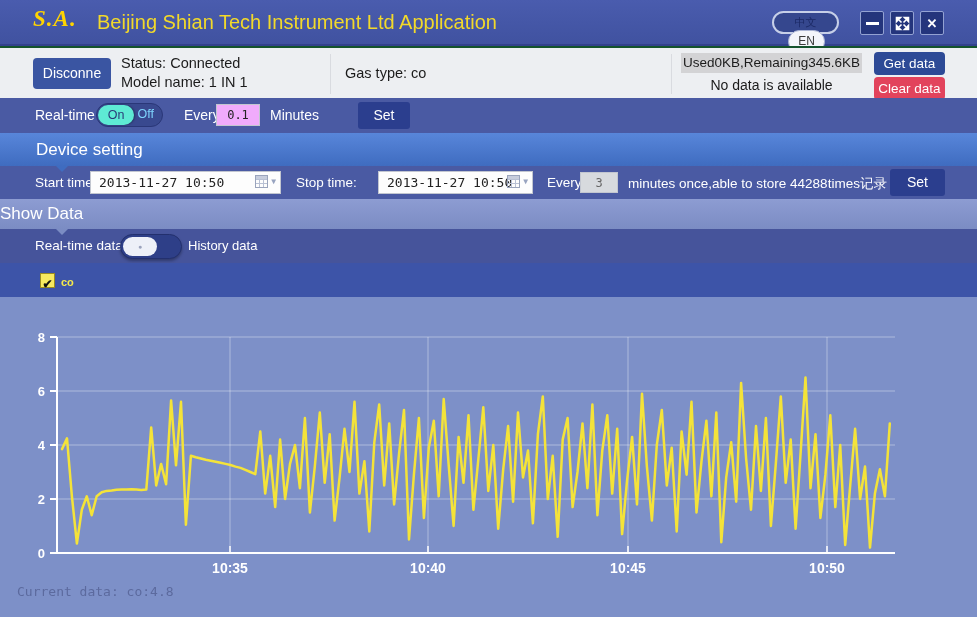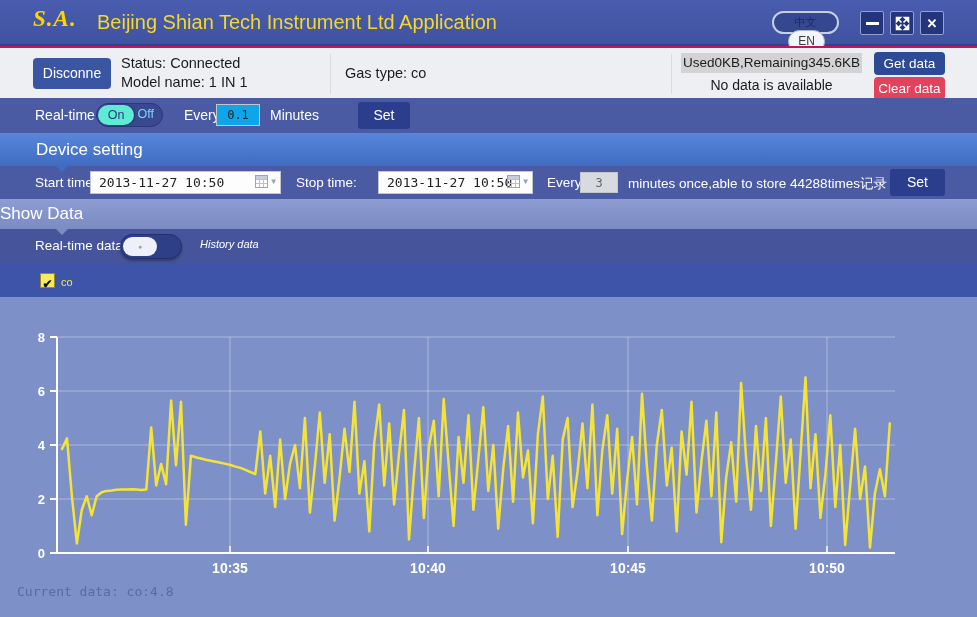--- a/index.html
+++ b/index.html
@@ -12,39 +12,39 @@
   .logo { left:33px; top:6px; font-family:"Liberation Serif", serif; font-style:italic; font-weight:bold; font-size:23px; color:#ffd400; letter-spacing:1px; }
   .apptitle { left:97px; top:11px; font-size:20px; color:#f2d92a; }
   .langpill { left:772px; top:11px; width:67px; height:23px; background:#35478e; border:2px solid #c6cfe8; border-radius:13px; display:flex; align-items:center;flex-direction:column; }
   .langzh { flex:1; text-align:center; font-size:11px; color:#1c2a66; line-height:19px; }
   .langen { width:37px; height:23px; margin:-2px -2px -2px 0; background:#f3f5fa; border:1px solid #aab4d4; border-radius:12px; text-align:center; font-size:12px; color:#3a3a3a; line-height:21px; }
   .winbtn { top:11px; width:24px; height:24px; background:#24357c; border:1px solid #93a2d2; border-radius:2px; display:flex; align-items:center; justify-content:center; color:#fff; cursor:default; }
   .minbar { width:13px; height:3px; background:#fff; }
   .closex { font-size:13px; font-weight:bold; line-height:1; }
 
   
-  .statusbar { left:0; top:46px; width:977px; height:52px; background:#edeff2; border-top:2px solid #be185d; color:#1b1b1b; }
+  .statusbar { left:0; top:46px; width:977px; height:52px; background:#edeff2; border-top:2px solid #14532d; color:#1b1b1b; }
   .btn-disc { left:33px; top:10px; width:78px; height:31px; background:#3a55a2; border-radius:4px; color:#fff; font-size:14px; text-align:center; line-height:31px; }
   .statline1 { left:121px; top:7px; font-size:14.5px; }
   .statline2 { left:121px; top:26px; font-size:14.5px; }
   .vdiv { top:6px; width:1px; height:40px; background:#d9dbe0; }
   .gastype { left:345px; top:17px; font-size:14.5px; }
   .usedbox { left:681px; top:5px; width:181px; height:20px; background:#d3d3d5; font-size:13.5px; text-align:center; line-height:20px; }
   .nodata { left:681px; top:29px; width:181px; font-size:14px; text-align:center; }
   .btn-get { left:874px; top:4px; width:71px; height:23px; background:#2d4a96; border-radius:4px; color:#fff; font-size:13.5px; text-align:center; line-height:23px; }
   .btn-clear { left:874px; top:29px; width:71px; height:23px; background:#e2435c; border-radius:4px; color:#fff; font-size:13.5px; text-align:center; line-height:23px; }
 
   
   .rtrow { left:0; top:98px; width:977px; height:35px; background:#4a5aa3; color:#fff; }
   .rt-label { left:35px; top:9px; font-size:14px; }
   .toggle1 { left:96px; top:5px; width:67px; height:24px; background:#39498f; border:1px solid #2a3778; border-radius:13px; }
   .knob-on { position:absolute; left:1px; top:1px; width:36px; height:20px; background:#5eead4; border-radius:11px; text-align:center; font-size:12.5px; color:#2a3a78; line-height:20px; box-shadow:1px 0 2px rgba(0,0,0,.35); }
   .off-txt { position:absolute; right:8px; top:3px; font-size:12.5px; color:#7dd3fc; }
   .every1 { left:184px; top:9px; font-size:14px; }
-  .int-input { left:216px; top:6px; width:44px; height:22px; background:#0ea5e9; border:1px solid #c2c6d0; text-align:center; font-size:12px; font-family:"DejaVu Sans Mono", monospace; color:#222; }
+  .int-input { left:216px; top:6px; width:44px; height:22px; background:#f0abfc; border:1px solid #c2c6d0; text-align:center; font-size:12px; font-family:"DejaVu Sans Mono", monospace; color:#222; }
   .minutes1 { left:270px; top:9px; font-size:14px; }
   .btn-set { background:#2b3e8e; border-radius:3px; color:#fff; font-size:14px; text-align:center; }
   .set1 { left:358px; top:4px; width:52px; height:27px; line-height:27px; }
 
   
   .devheader { left:0; top:133px; width:977px; height:33px; background:linear-gradient(#5886da,#3f6cc0); color:#fff; font-size:17px; line-height:33px; padding-left:36px; }
   .notch { width:0; height:0; border-left:6px solid transparent; border-right:6px solid transparent; z-index:3; }
   .notch-dev { left:56px; top:166px; border-top:6px solid #3f6cc0; }
   .showheader { left:0; top:199px; width:977px; height:30px; background:linear-gradient(#8d9cd2,#7b8cc3); color:#fff; font-size:17px; line-height:30px; }
   .notch-show { left:56px; top:229px; border-top:6px solid #7b8cc3; }
@@ -67,27 +67,27 @@
   .int2 { left:580px; top:6px; width:38px; height:21px; background:#d7dade; border:1px solid #c2c6d0; text-align:center; font-size:12px; font-family:"DejaVu Sans Mono", monospace; color:#666; }
   .store-txt { left:628px; top:9px; font-size:13.5px; }
   .set2 { left:890px; top:3px; width:55px; height:27px; line-height:27px; }
 
   
   .rtdrow { left:0; top:229px; width:977px; height:34px; background:#46549b; color:#fff; }
   .rtd-lbl { left:35px; top:9px; font-size:13.5px; }
   .toggle2 { left:120px; top:5px; width:62px; height:25px; background:#2e3f88; border:1px solid #23306e; border-radius:13px; box-shadow:0 2px 3px rgba(0,0,0,.3); }
   .knob2 { position:absolute; left:2px; top:2px; width:34px; height:19px; background:#edf0f8; border-radius:10px; display:flex; align-items:center; justify-content:center; }
   .knobdot { font-size:7px; color:#9aa2bc; }
-  .hist-lbl { left:200px; top:9px; font-size:11px;font-style:italic; }
+  .hist-lbl { left:188px; top:9px; font-size:13px; }
 
   
   .chkrow { left:0; top:263px; width:977px; height:34px; background:#3d54a8; }
   .chkbox { left:40px; top:10px; width:15px; height:15px; background:#f7ea5f; border:1px solid #9a8c20; text-align:center; }
   .chkmark { font-size:12px; font-weight:bold; color:#111; line-height:14px; }
-  .chk-lbl { left:61px; top:13px; font-size:11px; font-weight:normal; color:#f5e94a; }
+  .chk-lbl { left:61px; top:13px; font-size:11px; font-weight:bold; color:#f5e94a; }
 
   
   .chartsec { left:0; top:297px; width:977px; height:320px; background:#7d90c8; }
   .curdata { left:17px; top:287px; font-family:"DejaVu Sans Mono", monospace; font-size:13px; color:#5c6a9e; }
 </style>
 </head>
 <body>
 
 <div class="abs titlebar">
   <div class="abs logo">S.A.</div>

